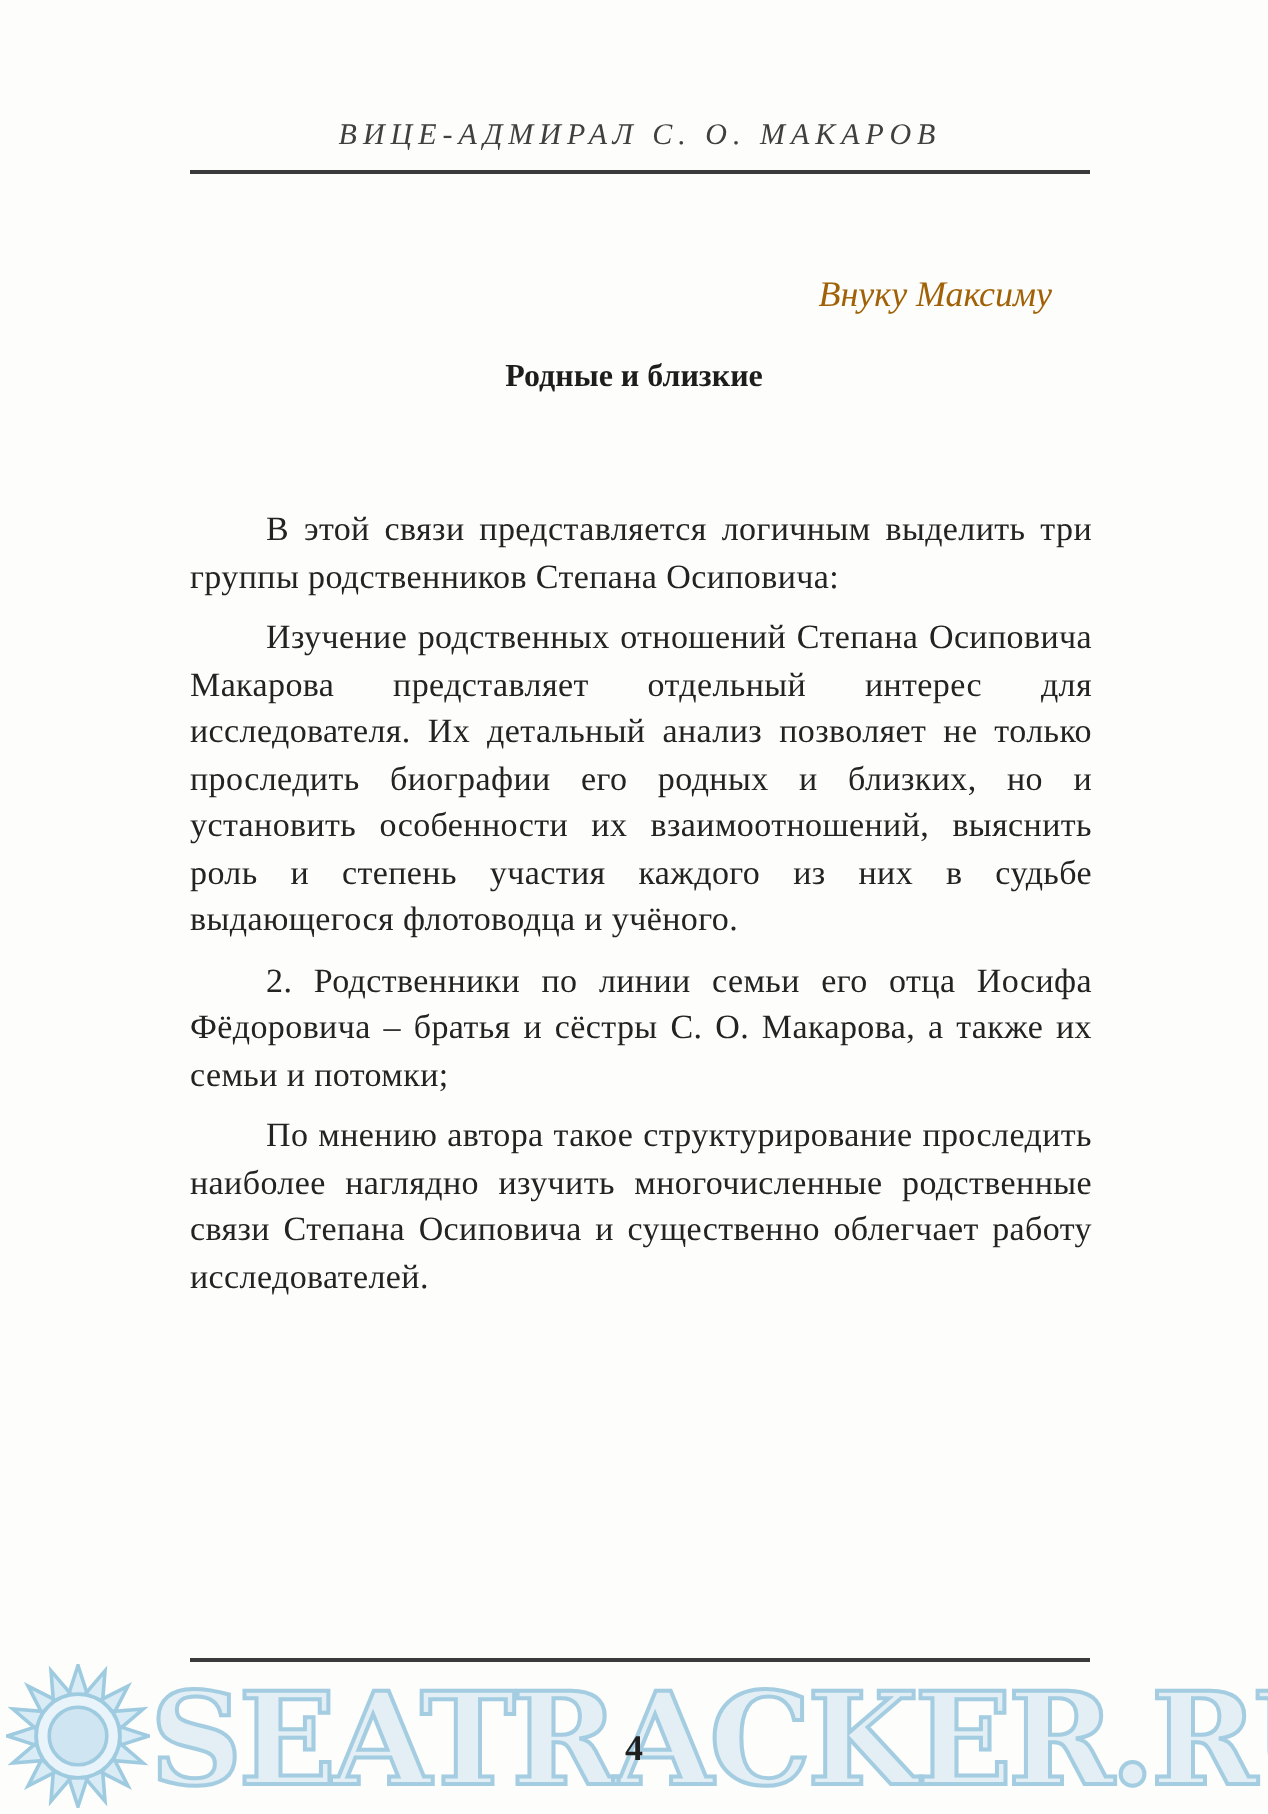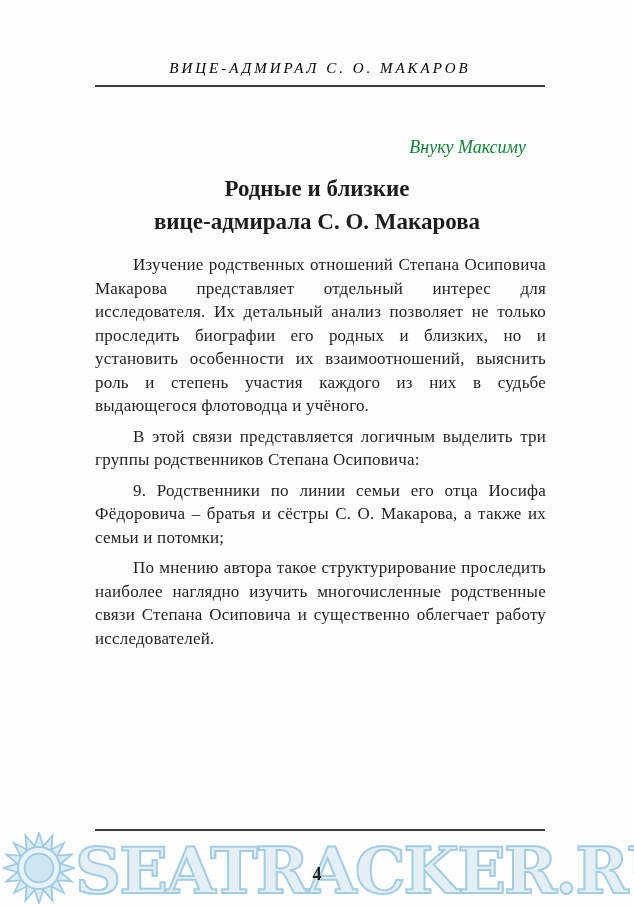--- a/index.html
+++ b/index.html
@@ -20,46 +20,46 @@
   
   .running-head {
     position: absolute;
     top: 60px; left: 95px; right: 89px;
     text-align: center;
   }
   .running-head-text {
     font-style: italic;
     font-size: 15px;
     letter-spacing: 3px;
-    color: #000000;
+    color: #404040;
     white-space: nowrap;
   }
   .head-rule {
     margin-top: 8px;
     border-top: 2.5px solid #3a3a3a;
   }
 
   
   .dedication {
     position: absolute;
     top: 137px;
     right: 108px;
     font-style: italic;
     font-size: 18px;
-    color: #15803d;
+    color: #a16207;
   }
 
   
   .chapter-title {
     position: absolute;
     top: 172px; left: 0; right: 0;
     margin: 0;
     text-align: center;
     font-weight: bold;
-    font-size: 23px;
+    font-size: 16px;
     line-height: 33px;
     color: #1d1d1d;
   }
 
   
   .body-text {
     position: absolute;
     top: 253px; left: 95px; right: 88px;
     text-align: justify;
     font-size: 17px;
@@ -125,27 +125,26 @@
 
   <div class="running-head">
     <div class="running-head-text">ВИЦЕ-АДМИРАЛ С. О. МАКАРОВ</div>
     <div class="head-rule"></div>
   </div>
 
   <div class="dedication">Внуку Максиму</div>
 
   <h1 class="chapter-title">
     <span>Родные и близкие</span><br>
-    <span>вице-адмирала С. О. Макарова</span>
   </h1>
 
   <div class="body-text">
+    <p>В этой связи представляется логичным выделить три группы родственников Степана Осиповича:</p>
     <p>Изучение родственных отношений Степана Осиповича Макарова представляет отдельный интерес для исследователя. Их детальный анализ позволяет не только проследить биографии его родных и близких, но и установить особенности их взаимоотношений, выяснить роль и степень участия каждого из них в судьбе выдающегося флотоводца и учёного.</p>
-    <p>В этой связи представляется логичным выделить три группы родственников Степана Осиповича:</p>
-    <p>9. Родственники по линии семьи его отца Иосифа Фёдоровича – братья и сёстры С. О. Макарова, а также их семьи и потомки;</p>
+    <p>2. Родственники по линии семьи его отца Иосифа Фёдоровича – братья и сёстры С. О. Макарова, а также их семьи и потомки;</p>
     <p>По мнению автора такое структурирование проследить наиболее наглядно изучить многочисленные родственные связи Степана Осиповича и существенно облегчает работу исследователей.</p>
   </div>
 
   <div class="foot-rule"></div>
 
   <div class="watermark">
     <svg class="sun-logo" viewBox="0 0 100 100" xmlns="http://www.w3.org/2000/svg" aria-hidden="true">
       <defs>
         <polygon id="ray" points="50,1 43.5,21 56.5,21"></polygon>
       </defs>

